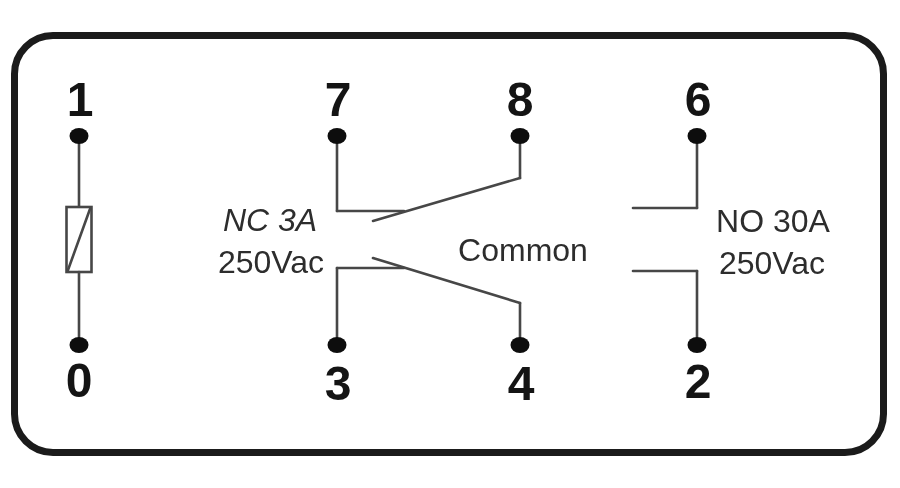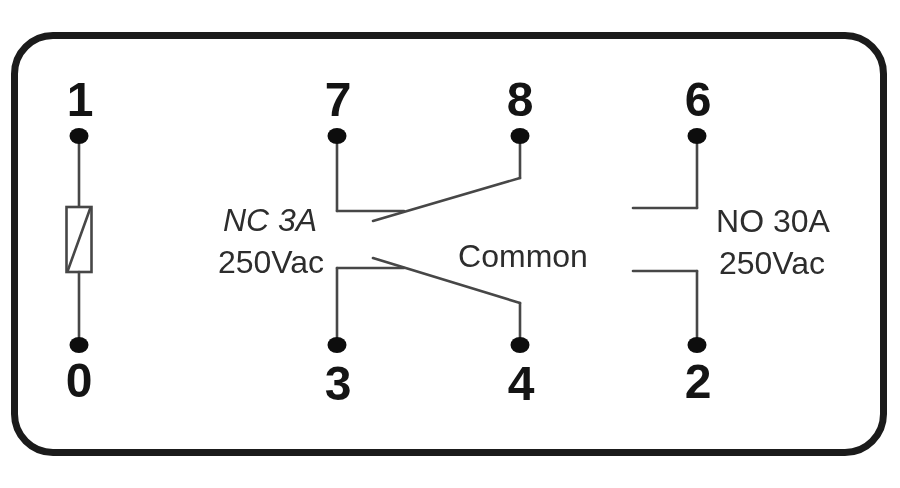--- a/index.html
+++ b/index.html
@@ -99,17 +99,17 @@
   <div class="pin-num" style="left:338px; top:100px;">7</div>
   <div class="pin-num" style="left:520px; top:100px;">8</div>
   <div class="pin-num" style="left:698px; top:100px;">6</div>
   <div class="pin-num" style="left:79px;  top:381px;">0</div>
   <div class="pin-num" style="left:338px; top:384px;">3</div>
   <div class="pin-num" style="left:521px; top:384px;">4</div>
   <div class="pin-num" style="left:698px; top:382px;">2</div>
 
   <div class="rating" style="left:270px; top:220px;font-style:italic;">NC 3A</div>
   <div class="rating" style="left:271px; top:262px;">250Vac</div>
-  <div class="rating" style="left:523px; top:256px;">Common</div>
+  <div class="rating" style="left:523px; top:250px;">Common</div>
   <div class="rating" style="left:773px; top:221px;">NO 30A</div>
   <div class="rating" style="left:772px; top:263px;">250Vac</div>
 
 </div>
 
 </body></html>

